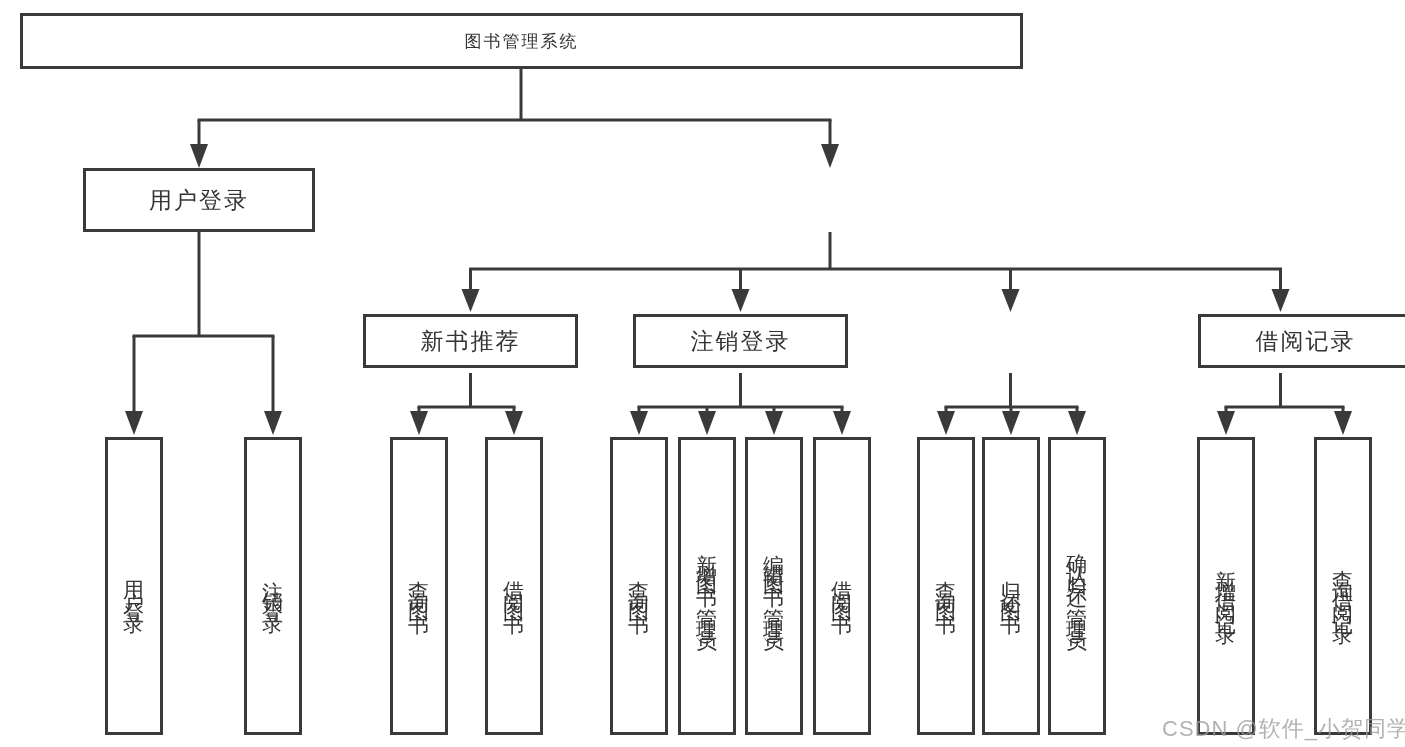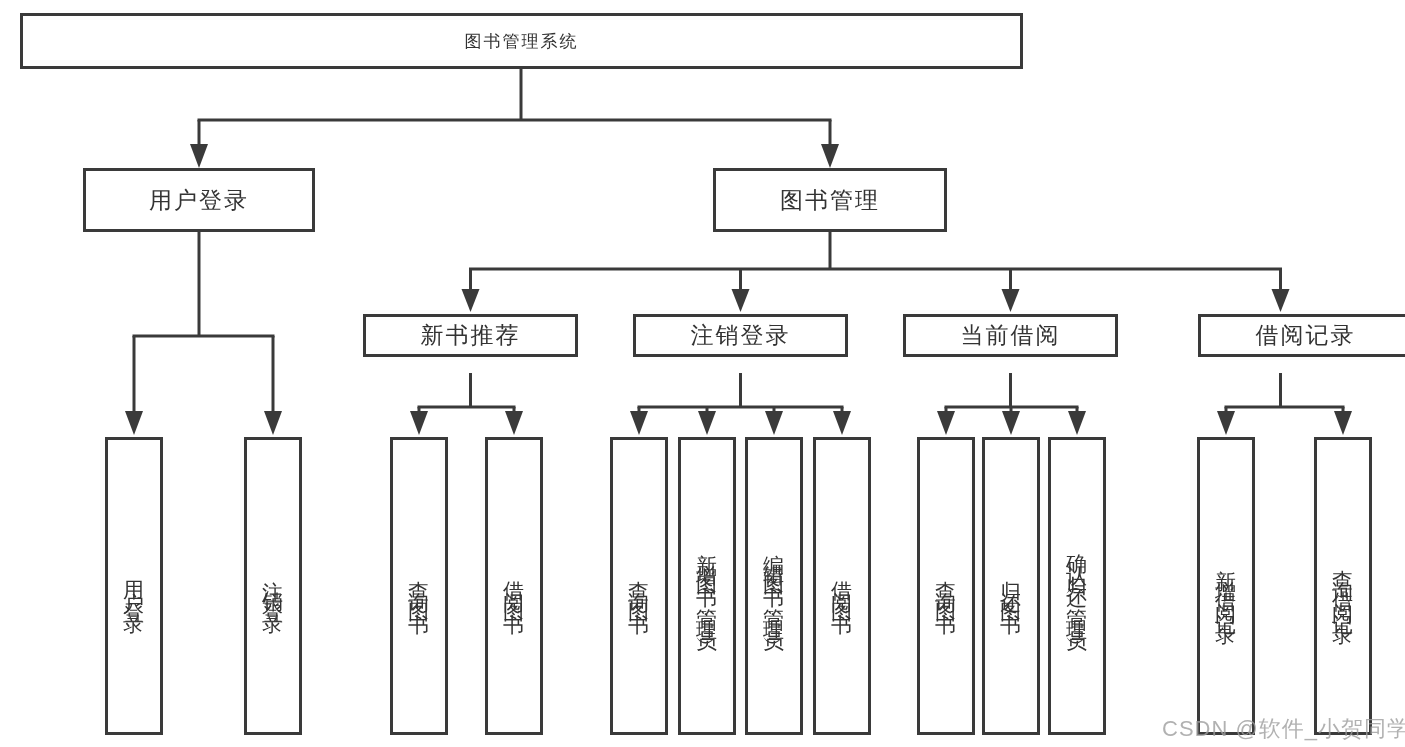--- a/index.html
+++ b/index.html
@@ -10,21 +10,21 @@
   .wires{position:absolute;left:0;top:0;width:1405px;height:747px;}
   .node{
     position:absolute;box-sizing:border-box;border:3px solid #3a3a3a;background:#fff;
     display:flex;align-items:center;justify-content:center;z-index:1;
   }
   .hlabel{font-size:23px;letter-spacing:2px;white-space:nowrap;}
   .root{left:20px;top:13px;width:1003px;height:56px;}
   .root .hlabel{font-size:17px;}
   .l2a{left:83px;top:168px;width:232px;height:64px;}
   .l2b{left:713px;top:168px;width:234px;height:64px;}
-  .l3{top:314px;width:215px;height:43px;}
+  .l3{top:314px;width:215px;height:54px;}
   .l3a{left:363px;} .l3b{left:633px;} .l3c{left:903px;} .l3d{left:1198px;}
   .leaf{top:437px;width:58px;height:298px;}
   .vlabel{
     writing-mode:vertical-rl;text-orientation:mixed;
     font-size:21px;letter-spacing:11px;line-height:1;
   }
   .watermark{
     position:absolute;left:1162px;top:714px;z-index:2;
     font-size:22px;color:rgba(158,158,158,0.8);white-space:nowrap;letter-spacing:1px;
   }
@@ -112,32 +112,26 @@
     </g>
   </svg>
 
   <div class="node root">
     <span class="hlabel">图书管理系统</span>
   </div>
 
   <div class="node l2a">
     <span class="hlabel">用户登录</span>
   </div>
-  <div class="node l2b">
-    <span class="hlabel">图书管理</span>
-  </div>
 
   <div class="node l3 l3a">
     <span class="hlabel">新书推荐</span>
   </div>
   <div class="node l3 l3b">
     <span class="hlabel">注销登录</span>
-  </div>
-  <div class="node l3 l3c">
-    <span class="hlabel">当前借阅</span>
   </div>
   <div class="node l3 l3d">
     <span class="hlabel">借阅记录</span>
   </div>
 
   <div class="node leaf" style="left:105px;">
     <span class="vlabel">用户登录</span>
   </div>
   <div class="node leaf" style="left:244px;">
     <span class="vlabel">注销登录</span>

